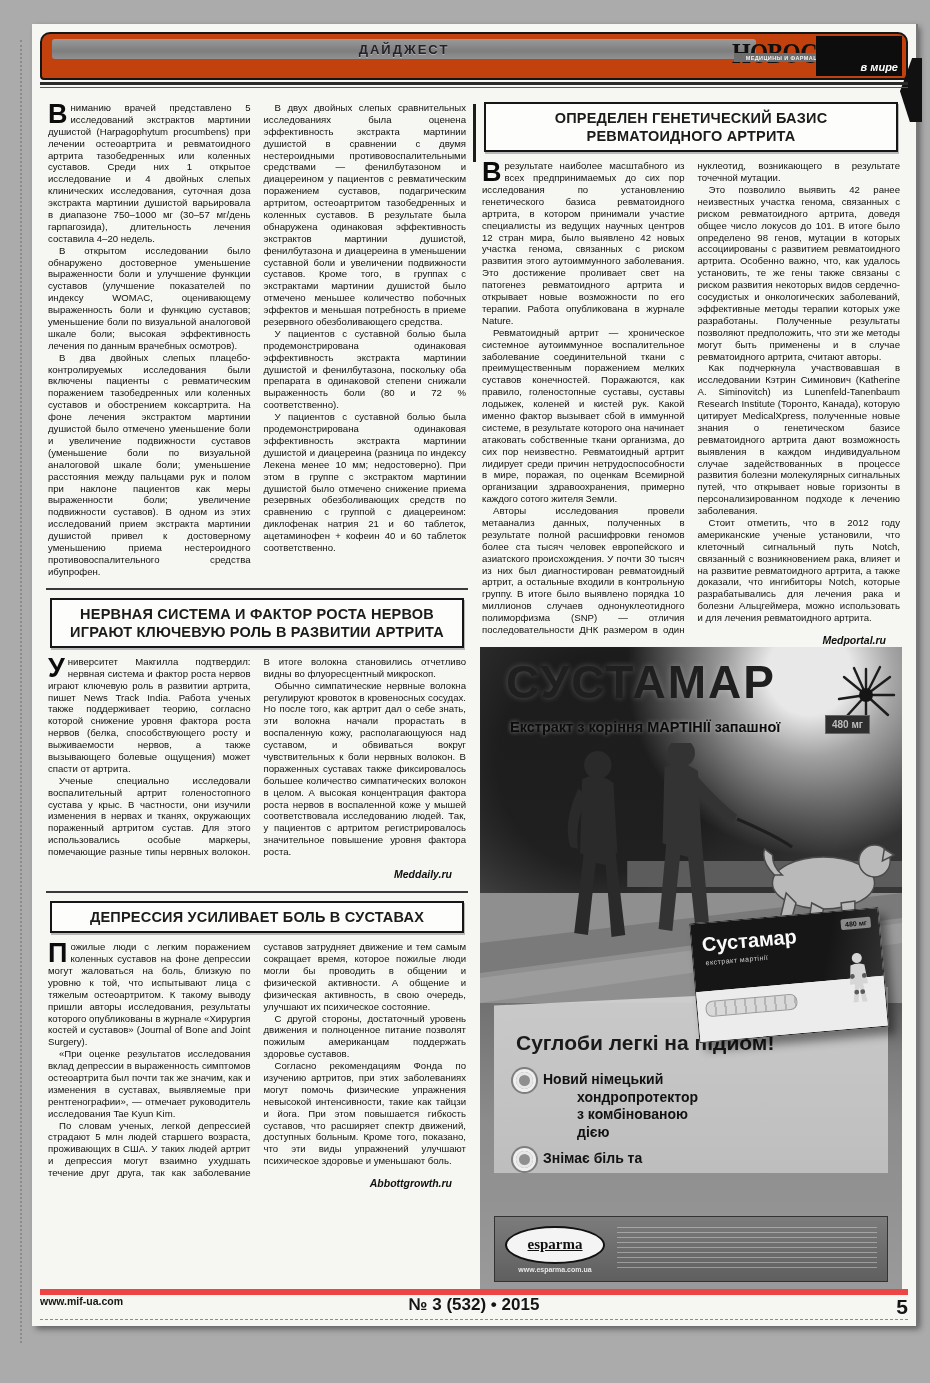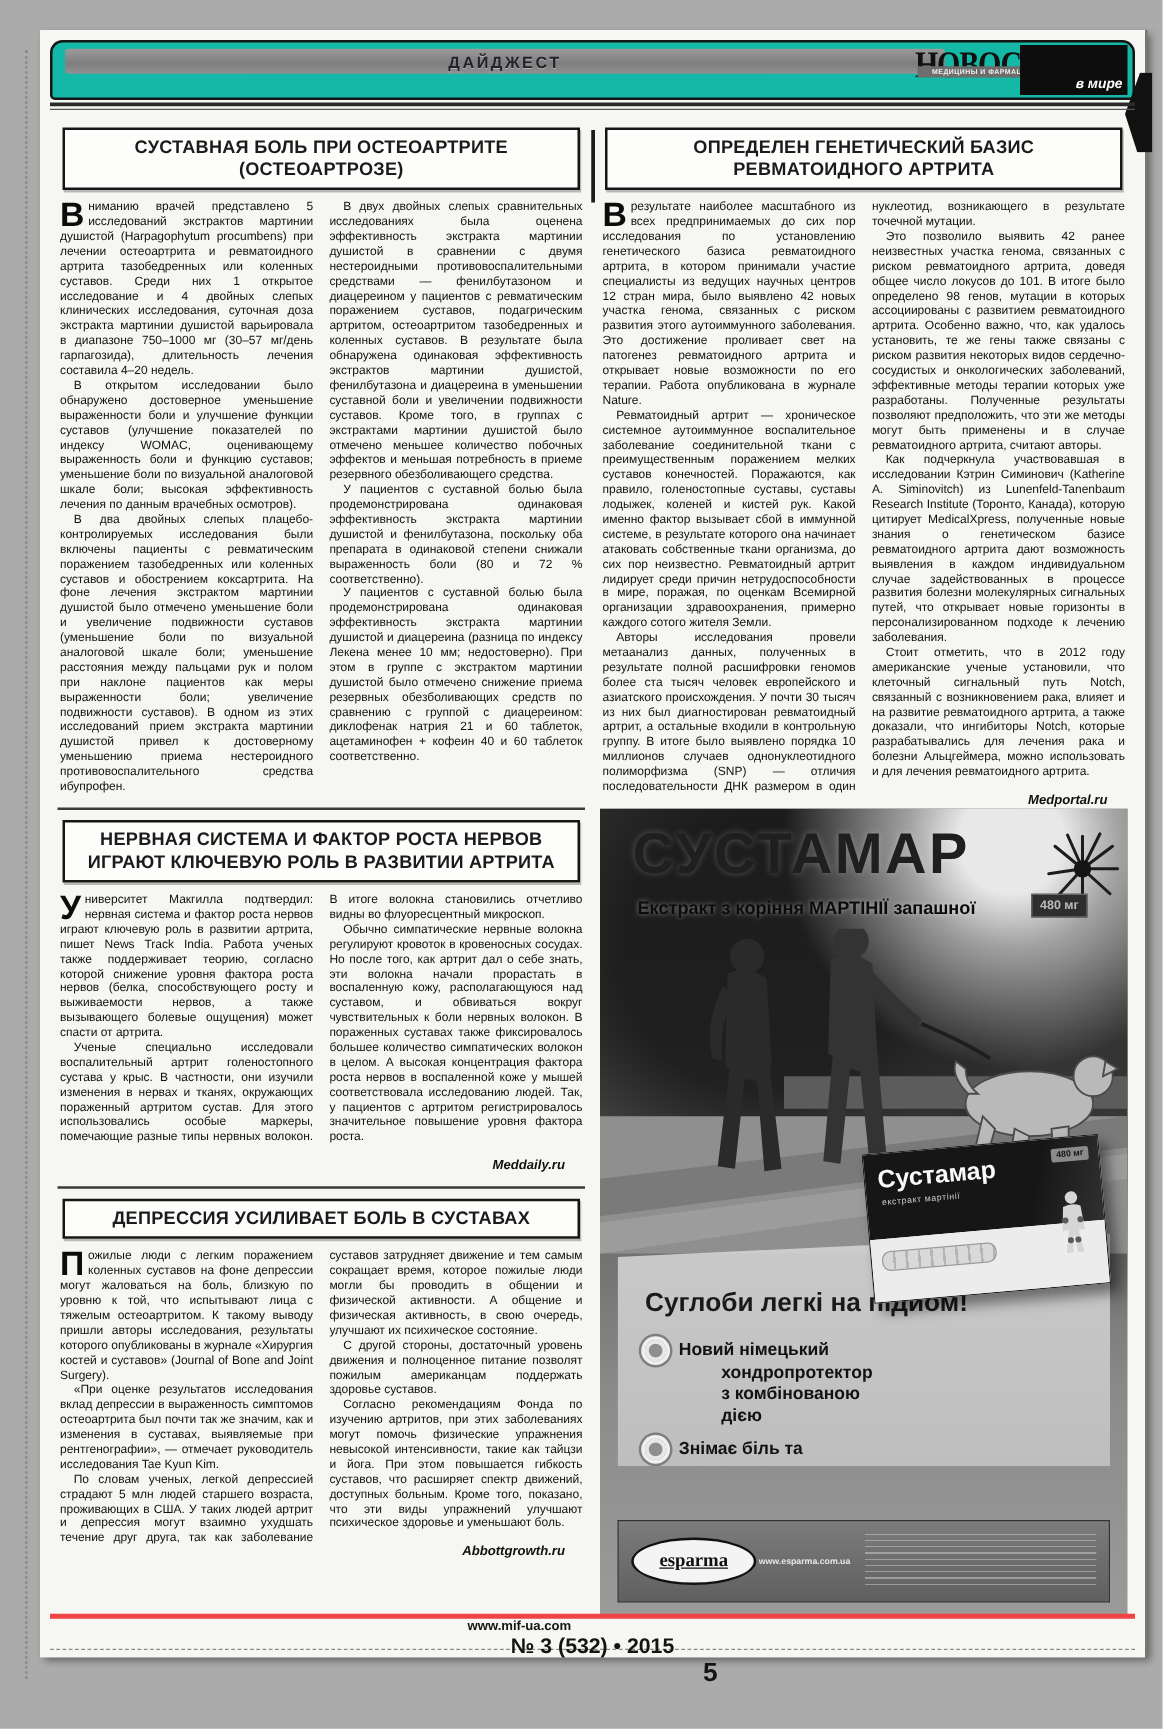--- a/index.html
+++ b/index.html
@@ -15,21 +15,21 @@
   }
   .page{
     position:absolute;left:32px;top:24px;width:884px;height:1302px;
     background:#f6f6f3;
     box-shadow:2px 0 0 #777, 4px 3px 6px rgba(0,0,0,.45);
   }
   
   .hdr{
     position:absolute;left:8px;right:8px;top:8px;height:44px;
     border:2px solid #161616;border-radius:10px 10px 4px 4px;
-    background:#14b8a6;
+    background:#c2410c;
   }
   .hdr-bar{
     position:absolute;left:10px;right:150px;top:5px;height:20px;
     background:linear-gradient(180deg,#9a9a9a,#7e7e7e 60%,#919191);
     border-radius:3px;display:flex;align-items:center;justify-content:center;
   }
   .hdr-bar span{font-size:13px;font-weight:700;letter-spacing:2px;color:#22222b;
     text-shadow:0 1px 0 rgba(255,255,255,.35);}
   .logo{position:absolute;right:4px;top:2px;width:170px;height:46px;}
   .logo-title{
@@ -142,31 +142,31 @@
     position:absolute;left:14px;right:14px;bottom:10px;height:64px;
     background:linear-gradient(180deg,#7c7c7c,#5f5f5f);
     border:1px solid #333;display:flex;align-items:center;padding:0 10px;gap:12px;
   }
   .esparma{
     width:96px;height:34px;border:2px solid #111;border-radius:50%;background:#f4f4f4;
     display:flex;align-items:center;justify-content:center;
     font-family:"Liberation Serif",serif;font-weight:700;font-size:15px;color:#101010;
     text-decoration:underline;flex:0 0 auto;
   }
-  .esparma-wrap{display:flex;flex-direction:row;align-items:center;gap:2px;}
+  .esparma-wrap{display:flex;flex-direction:column;align-items:center;gap:2px;}
   .ad-site{font-size:7px;color:#e8e8e8;font-weight:700;}
   .fineprint{
     flex:1;height:44px;opacity:.8;
     background:repeating-linear-gradient(180deg,rgba(235,235,235,.5) 0 1px,transparent 1px 5px);
   }
   
   .pfooter{
     position:absolute;left:8px;right:8px;bottom:6px;height:24px;
-    border-top:4px solid #ef4444;border-bottom:1px dashed #8a8a8a;
-    display:flex;align-items:center;flex-direction:column;
+    border-top:6px solid #ef4444;border-bottom:1px dashed #8a8a8a;
+    display:flex;
   }
   .pfooter .site{font-size:10.5px;font-weight:700;width:200px;}
   .pfooter .issue{flex:1;text-align:center;font-size:17px;font-weight:700;}
   .pfooter .pageno{width:200px;text-align:right;font-size:21px;font-weight:800;}
 </style>
 </head>
 <body>
 
 <div class="page">
 
@@ -187,21 +187,20 @@
   <div class="rules">
     <div class="rule-a"></div>
       <div class="rule-b"></div>
   </div>
 
   <div class="content">
     <div class="vrule"></div>
 
     <div class="half">
       <div class="section">
-        <div class="title-box">СУСТАВНАЯ БОЛЬ ПРИ ОСТЕОАРТРИТЕ (ОСТЕОАРТРОЗЕ)</div>
         <div class="body">
             <p>Вниманию врачей представлено 5 исследований экстрактов мартинии душистой (Harpagophytum procumbens) при лечении остеоартрита и ревматоидного артрита тазобедренных или коленных суставов. Среди них 1 открытое исследование и 4 двойных слепых клинических исследования, суточная доза экстракта мартинии душистой варьировала в диапазоне 750–1000 мг (30–57 мг/день гарпагозида), длительность лечения составила 4–20 недель.</p>
             <p>В открытом исследовании было обнаружено достоверное уменьшение выраженности боли и улучшение функции суставов (улучшение показателей по индексу WOMAC, оценивающему выраженность боли и функцию суставов; уменьшение боли по визуальной аналоговой шкале боли; высокая эффективность лечения по данным врачебных осмотров).</p>
             <p>В два двойных слепых плацебо-контролируемых исследования были включены пациенты с ревматическим поражением тазобедренных или коленных суставов и обострением коксартрита. На фоне лечения экстрактом мартинии душистой было отмечено уменьшение боли и увеличение подвижности суставов (уменьшение боли по визуальной аналоговой шкале боли; уменьшение расстояния между пальцами рук и полом при наклоне пациентов как меры выраженности боли; увеличение подвижности суставов). В одном из этих исследований прием экстракта мартинии душистой привел к достоверному уменьшению приема нестероидного противовоспалительного средства ибупрофен.</p>
             <p>В двух двойных слепых сравнительных исследованиях была оценена эффективность экстракта мартинии душистой в сравнении с двумя нестероидными противовоспалительными средствами — фенилбутазоном и диацереином у пациентов с ревматическим поражением суставов, подагрическим артритом, остеоартритом тазобедренных и коленных суставов. В результате была обнаружена одинаковая эффективность экстрактов мартинии душистой, фенилбутазона и диацереина в уменьшении суставной боли и увеличении подвижности суставов. Кроме того, в группах с экстрактами мартинии душистой было отмечено меньшее количество побочных эффектов и меньшая потребность в приеме резервного обезболивающего средства.</p>
             <p>У пациентов с суставной болью была продемонстрирована одинаковая эффективность экстракта мартинии душистой и фенилбутазона, поскольку оба препарата в одинаковой степени снижали выраженность боли (80 и 72 % соответственно).</p>
             <p>У пациентов с суставной болью была продемонстрирована одинаковая эффективность экстракта мартинии душистой и диацереина (разница по индексу Лекена менее 10 мм; недостоверно). При этом в группе с экстрактом мартинии душистой было отмечено снижение приема резервных обезболивающих средств по сравнению с группой с диацереином: диклофенак натрия 21 и 60 таблеток, ацетаминофен + кофеин 40 и 60 таблеток соответственно.</p>
           </div>
       </div>
       <div class="section">

